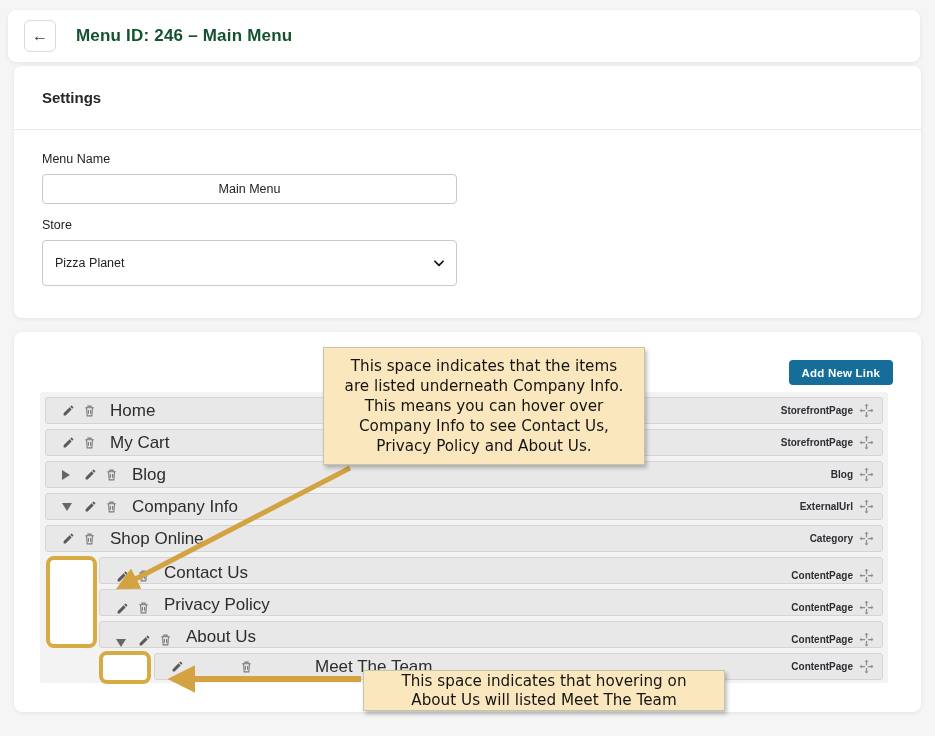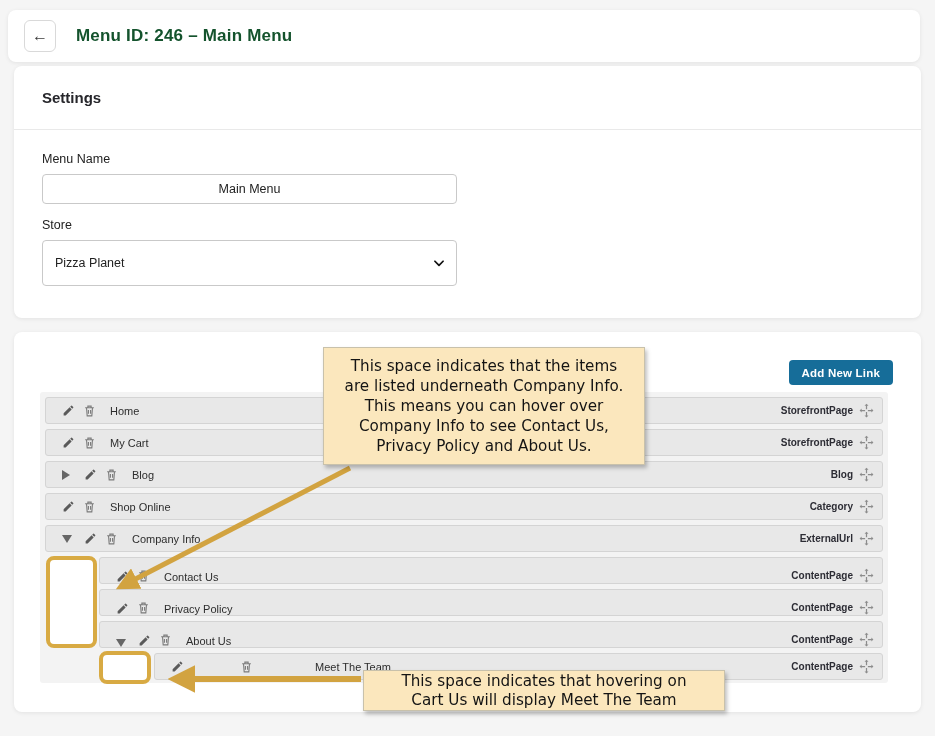--- a/index.html
+++ b/index.html
@@ -64,21 +64,21 @@
   }
   .row.lvl1 { margin-left:54px;align-items:flex-end; }
   .row.lvl2 { margin-left:109px;gap:48px; }
   .expander { width:22px; display:flex; align-items:center; cursor:pointer; }
   .expander i { display:block; width:0; height:0; }
   .expander.collapsed i { border-left:8px solid #666; border-top:5px solid transparent; border-bottom:5px solid transparent; }
   .expander.expanded i { border-top:8px solid #666; border-left:5px solid transparent; border-right:5px solid transparent; }
   .icon { display:flex; align-items:center; justify-content:center; cursor:pointer; }
   .icon svg { display:block; }
   .icon + .icon { margin-left:8px; }
-  .row-label { margin-left:14px; font-size:11px; color:#2d2d2d; }
+  .row-label { margin-left:14px; font-size:17px; color:#2d2d2d; }
   .row-right { margin-left:auto; display:flex; align-items:center; gap:6px; }
   .row-type { font-size:10px; font-weight:700; color:#2c2c34; }
 
   
   .ann-box { position:absolute; border:4px solid #d8aa43; border-radius:8px; background:#fff; z-index:30; }
   .callout {
     position:absolute; z-index:40; background:#fbe7bd; border:1px solid #c8c1ab;
     box-shadow:2px 3px 4px rgba(0,0,0,.25);
     font-family:"DejaVu Sans",sans-serif; font-size:15.2px; line-height:20px; color:#141414;
     text-align:center; white-space:pre-line; display:flex; align-items:center; justify-content:center;
@@ -177,58 +177,58 @@
     <span class="row-right">
       <span class="row-type">Blog</span>
       <span class="icon">
         <svg width="15" height="15" viewBox="0 0 24 24">
               <path fill="#8c8c8c" d="M12 1l3.2 3.2h-2.2v5.6h-2V4.2H8.8L12 1zm0 22l-3.2-3.2h2.2v-5.6h2v5.6h2.2L12 23zM23 12l-3.2 3.2v-2.2h-5.6v-2h5.6V8.8L23 12zM1 12l3.2-3.2v2.2h5.6v2H4.2v2.2L1 12z"></path>
             </svg>
       </span>
     </span>
   </div>
       <div class="row">
-
-    <span class="icon">
-      <svg width="13" height="13" viewBox="0 0 24 24">
-            <path fill="#5a5a5a" d="M3 17.25V21h3.75L17.81 9.94l-3.75-3.75L3 17.25zM20.71 7.04a1 1 0 0 0 0-1.41l-2.34-2.34a1 1 0 0 0-1.41 0l-1.83 1.83 3.75 3.75 1.83-1.83z"></path>
-          </svg>
-    </span>
-    <span class="icon">
-      <svg width="13" height="14" viewBox="0 0 24 24">
-            <path fill="none" stroke="#7a7a7a" stroke-width="2" d="M4 6h16M9 6V3h6v3M6.5 6l1.2 15h8.6L17.5 6M10 10v7M14 10v7"></path>
-          </svg>
-    </span>
-    <span class="row-label">Shop Online</span>
-    <span class="row-right">
-      <span class="row-type">Category</span>
-      <span class="icon">
-        <svg width="15" height="15" viewBox="0 0 24 24">
-              <path fill="#8c8c8c" d="M12 1l3.2 3.2h-2.2v5.6h-2V4.2H8.8L12 1zm0 22l-3.2-3.2h2.2v-5.6h2v5.6h2.2L12 23zM23 12l-3.2 3.2v-2.2h-5.6v-2h5.6V8.8L23 12zM1 12l3.2-3.2v2.2h5.6v2H4.2v2.2L1 12z"></path>
-            </svg>
-      </span>
-    </span>
-  </div>
-      <div class="row">
     <span class="expander expanded">
           <i></i>
         </span>
     <span class="icon">
       <svg width="13" height="13" viewBox="0 0 24 24">
             <path fill="#5a5a5a" d="M3 17.25V21h3.75L17.81 9.94l-3.75-3.75L3 17.25zM20.71 7.04a1 1 0 0 0 0-1.41l-2.34-2.34a1 1 0 0 0-1.41 0l-1.83 1.83 3.75 3.75 1.83-1.83z"></path>
           </svg>
     </span>
     <span class="icon">
       <svg width="13" height="14" viewBox="0 0 24 24">
             <path fill="none" stroke="#7a7a7a" stroke-width="2" d="M4 6h16M9 6V3h6v3M6.5 6l1.2 15h8.6L17.5 6M10 10v7M14 10v7"></path>
           </svg>
     </span>
     <span class="row-label">Company Info</span>
     <span class="row-right">
       <span class="row-type">ExternalUrl</span>
+      <span class="icon">
+        <svg width="15" height="15" viewBox="0 0 24 24">
+              <path fill="#8c8c8c" d="M12 1l3.2 3.2h-2.2v5.6h-2V4.2H8.8L12 1zm0 22l-3.2-3.2h2.2v-5.6h2v5.6h2.2L12 23zM23 12l-3.2 3.2v-2.2h-5.6v-2h5.6V8.8L23 12zM1 12l3.2-3.2v2.2h5.6v2H4.2v2.2L1 12z"></path>
+            </svg>
+      </span>
+    </span>
+  </div>
+      <div class="row">
+
+    <span class="icon">
+      <svg width="13" height="13" viewBox="0 0 24 24">
+            <path fill="#5a5a5a" d="M3 17.25V21h3.75L17.81 9.94l-3.75-3.75L3 17.25zM20.71 7.04a1 1 0 0 0 0-1.41l-2.34-2.34a1 1 0 0 0-1.41 0l-1.83 1.83 3.75 3.75 1.83-1.83z"></path>
+          </svg>
+    </span>
+    <span class="icon">
+      <svg width="13" height="14" viewBox="0 0 24 24">
+            <path fill="none" stroke="#7a7a7a" stroke-width="2" d="M4 6h16M9 6V3h6v3M6.5 6l1.2 15h8.6L17.5 6M10 10v7M14 10v7"></path>
+          </svg>
+    </span>
+    <span class="row-label">Shop Online</span>
+    <span class="row-right">
+      <span class="row-type">Category</span>
       <span class="icon">
         <svg width="15" height="15" viewBox="0 0 24 24">
               <path fill="#8c8c8c" d="M12 1l3.2 3.2h-2.2v5.6h-2V4.2H8.8L12 1zm0 22l-3.2-3.2h2.2v-5.6h2v5.6h2.2L12 23zM23 12l-3.2 3.2v-2.2h-5.6v-2h5.6V8.8L23 12zM1 12l3.2-3.2v2.2h5.6v2H4.2v2.2L1 12z"></path>
             </svg>
       </span>
     </span>
   </div>
       <div class="row lvl1">
 
     <span class="icon">
@@ -334,13 +334,13 @@
   <line x1="350" y1="468" x2="122" y2="586" stroke="#d2a340" stroke-width="5" marker-end="url(#ah)"></line>
   <line x1="361" y1="679" x2="176" y2="679" stroke="#d2a340" stroke-width="6" marker-end="url(#ah)"></line>
 </svg>
 
 <div class="callout callout-top">This space indicates that the items
 are listed underneath Company Info.
 This means you can hover over
 Company Info to see  Contact Us,
 Privacy Policy and About Us.</div>
 <div class="callout callout-bottom">This space indicates that hovering on
-Cart Us will display Meet The Team</div>
+About Us will listed Meet The Team</div>
 
 </body></html>

